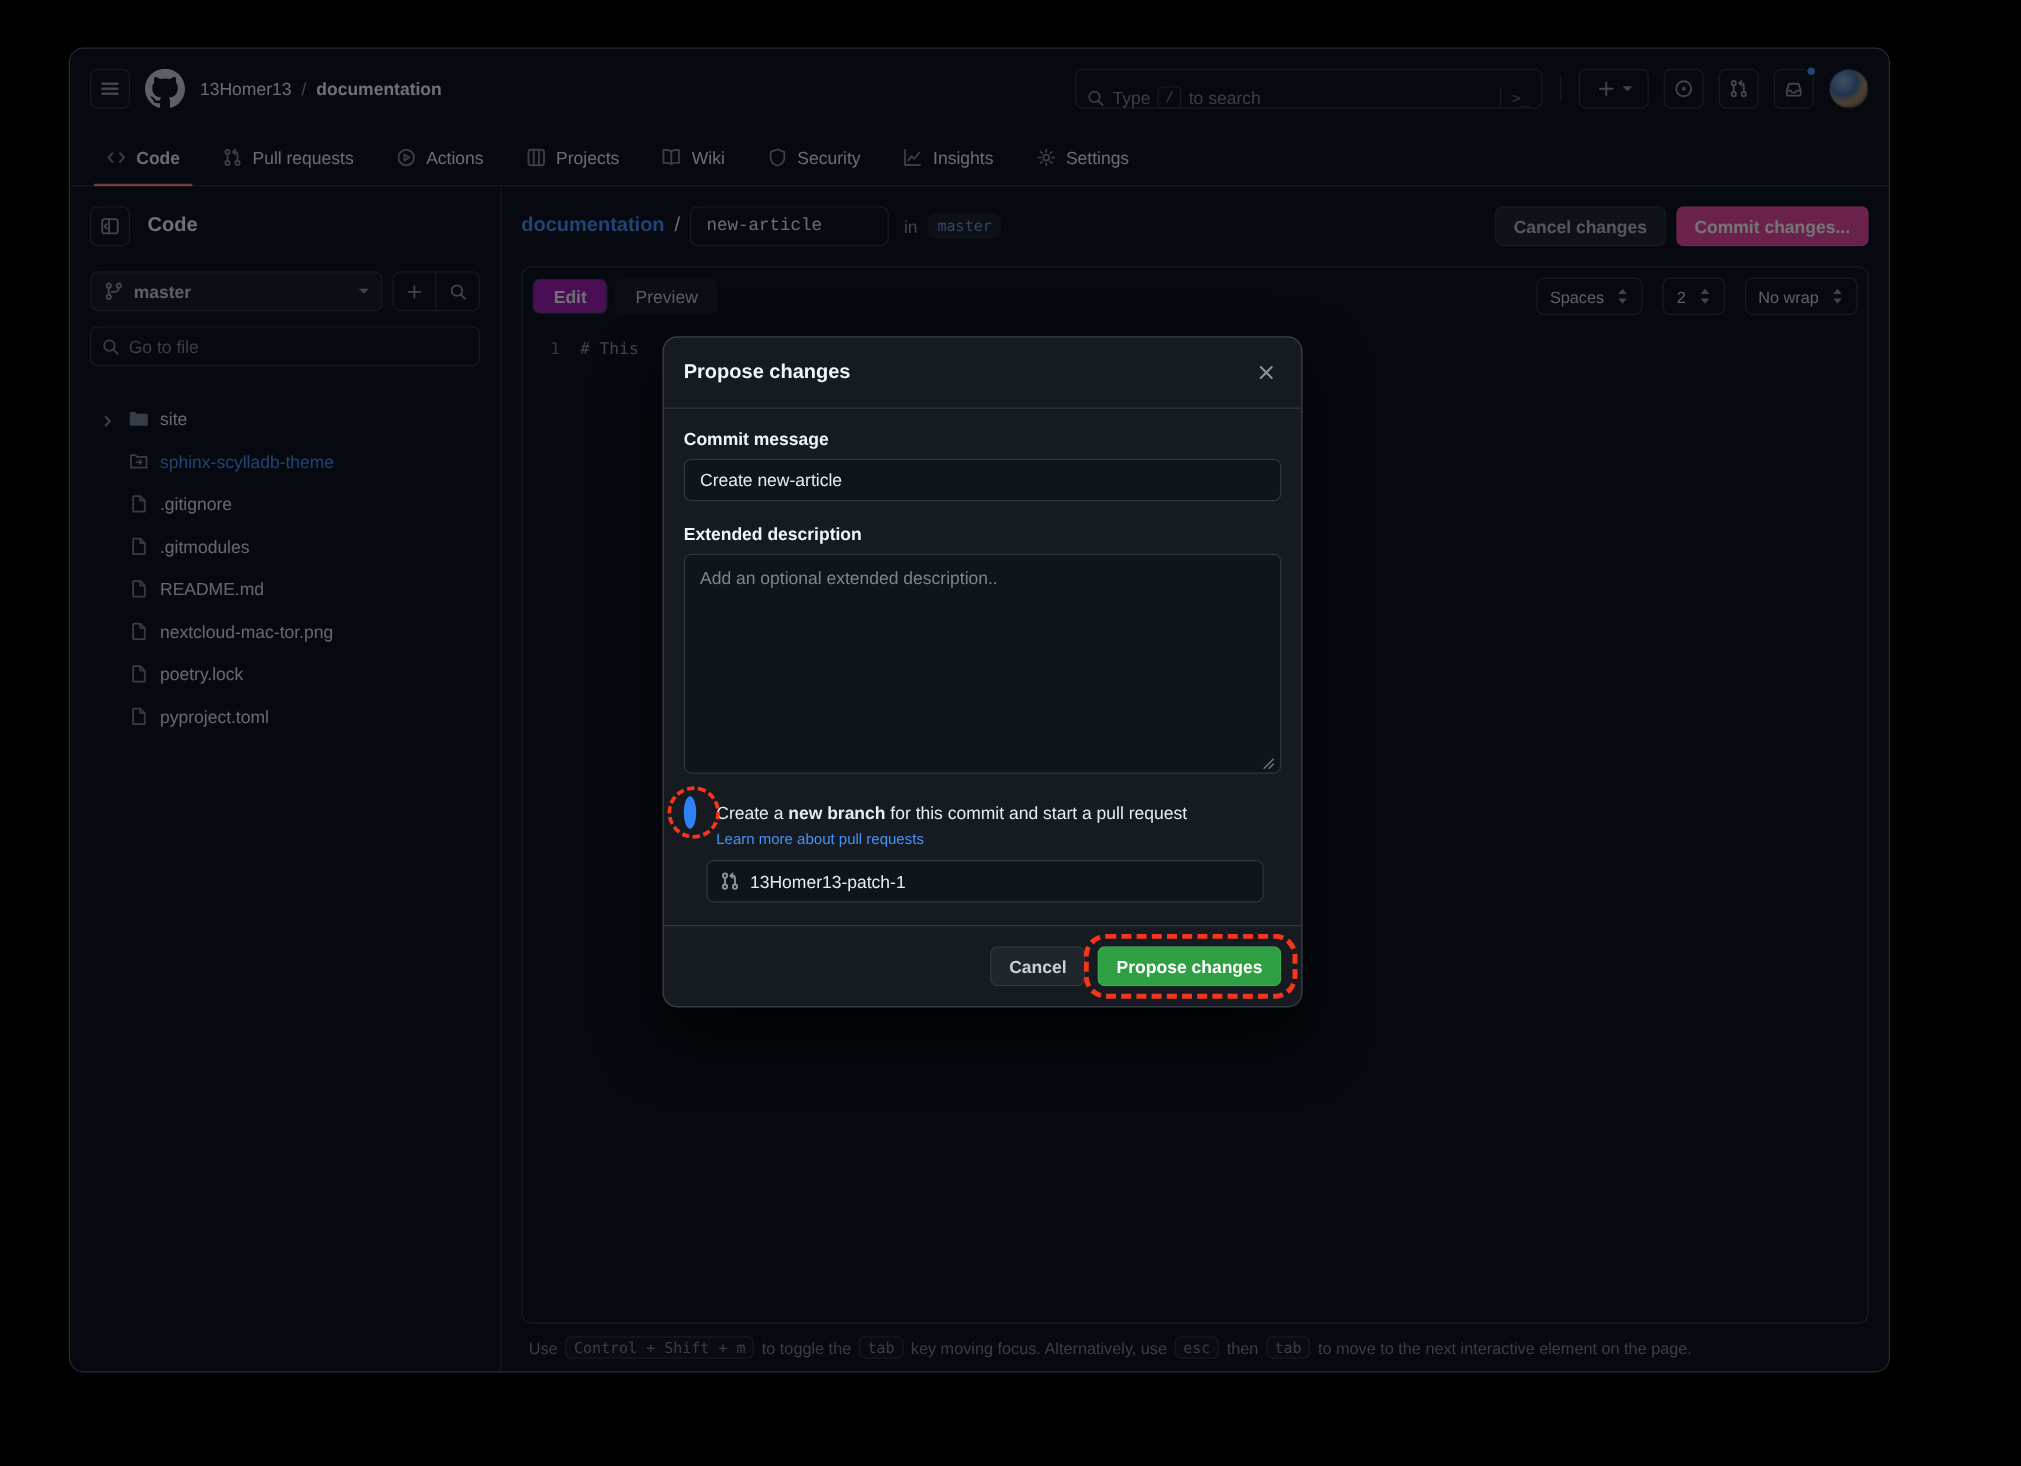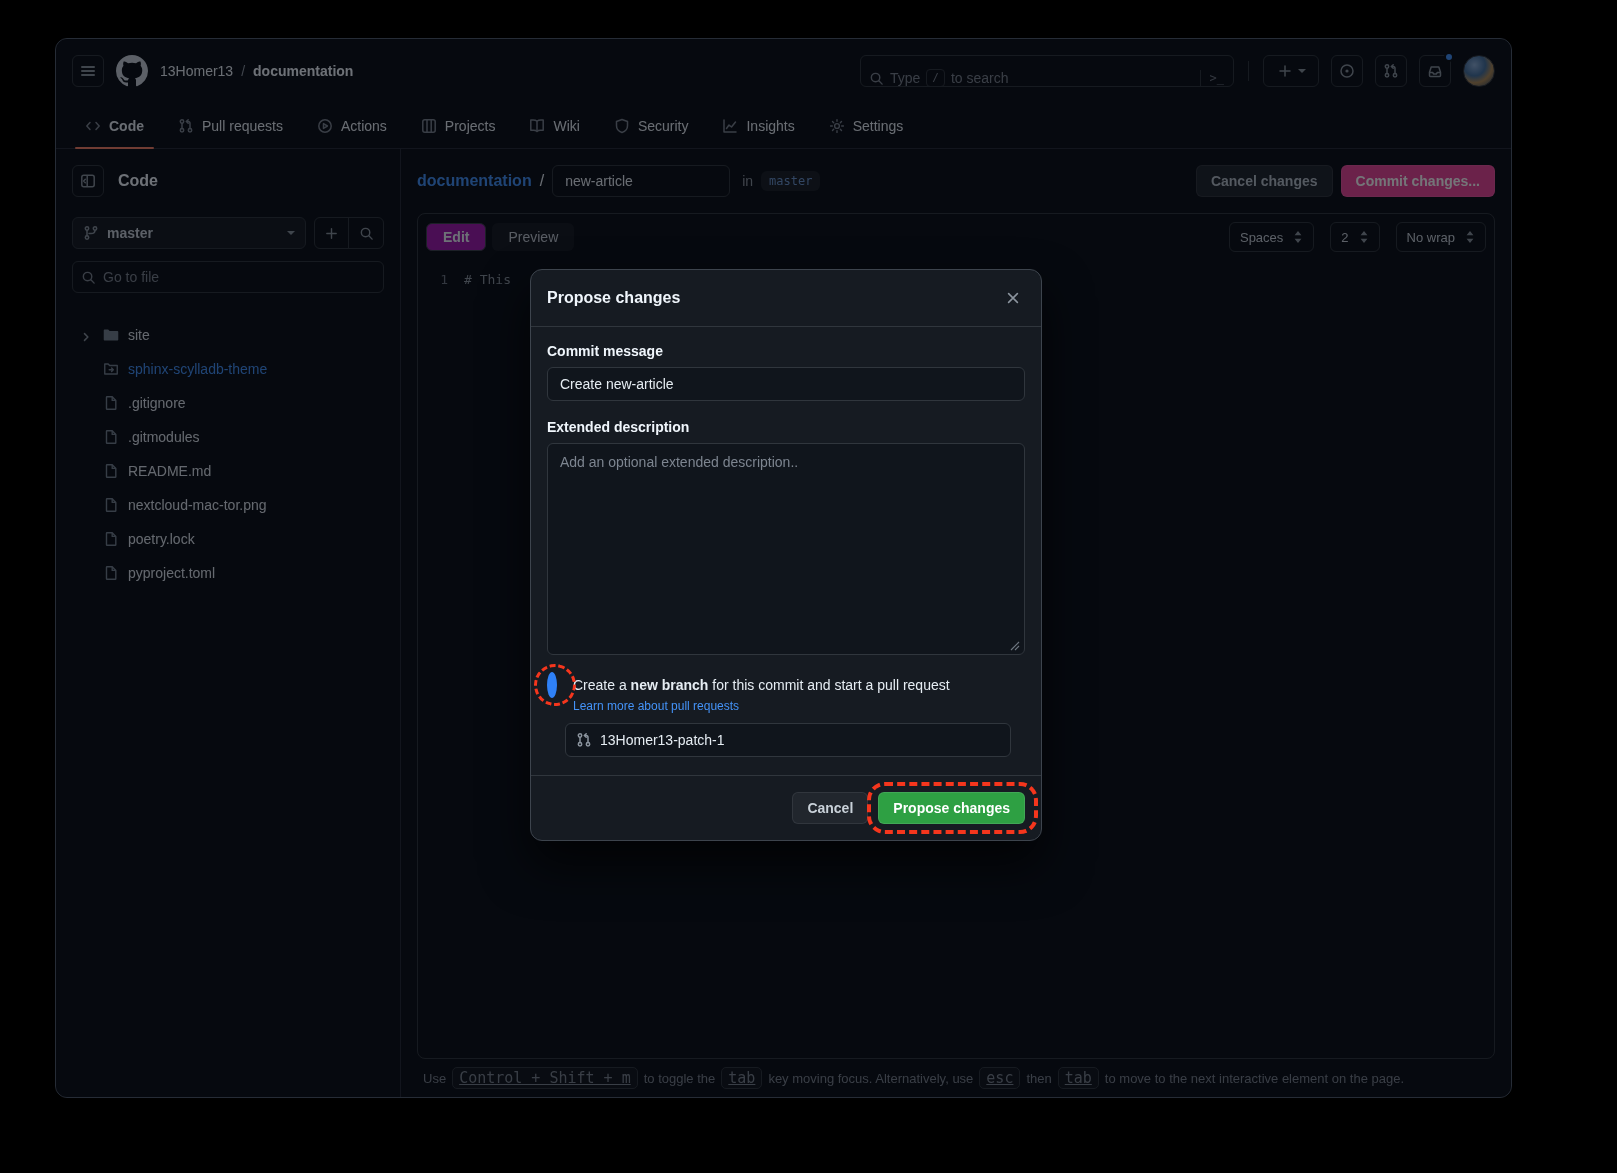--- a/index.html
+++ b/index.html
@@ -83,22 +83,22 @@
   .tree-row { display:flex; align-items:flex-end; height:34px; gap:9px; font-size:14px; color:#dce3ea; padding-left:6px; }
   .tree-row .chev { width:16px; flex:none; display:flex; align-items:center; justify-content:center; color:#8b949e; }
   .tree-row .ticon { width:16px; flex:none; display:flex; align-items:center; justify-content:center; }
   .tree-row.link-file span.lbl { color:#4493f8; }
 
   
   .file-header { display:flex; align-items:center; height:32px; flex:none; gap:8px; }
   .bc-repo { color:#4493f8; font-size:16px; font-weight:bold; }
   .bc-sep { color:#e6edf3; font-size:16px; }
   .filename-input {
-    width:178px; height:32px; background:transparent; border:1px solid #30363d; border-radius:6px;
-    color:#e6edf3; font-size:14px; padding:0 12px; font-family:Liberation Sans, sans-serif;
+    width:159px; height:32px; background:transparent; border:1px solid #30363d; border-radius:6px;
+    color:#e6edf3; font-size:14px; padding:0 12px; font-family:Liberation Mono, monospace;
   }
   .in-label { color:#8b949e; font-size:14px; margin-left:4px; }
   .branch-badge {
     font-family:"DejaVu Sans Mono", monospace; font-size:12px; color:#6e97d1;
     background:rgba(110,118,129,0.15); border-radius:6px; padding:3px 8px;
   }
   .fh-spacer { flex:1; }
   .btn { height:32px; border-radius:6px; display:flex; align-items:center; padding:0 14px; font-size:14px; font-weight:bold; border:1px solid rgba(240,246,252,0.08); }
   .btn-secondary { background:#21262d; color:#b7c0c9; }
   .btn-primary { background:#ec4899; color:#ffffff; }
@@ -111,43 +111,43 @@
   .tb-spacer { flex:1; }
   .select-chip { display:flex; align-items:center; gap:10px; border:1px solid #30363d; border-radius:6px; height:30px; padding:0 10px; font-size:13px; color:#c9d1d9; margin-left:12px; }
   .code-area { flex:1; font-family:"DejaVu Sans Mono", monospace; font-size:13px; padding-top:10px; }
   .code-line { display:flex; line-height:20px; }
   .code-line .lno { width:46px; text-align:right; padding-right:16px; color:#6e7681; flex:none; }
   .code-line .ltext { color:#8b949e; white-space:pre; }
 
   
   .a11y-hint { height:38px; display:flex; align-items:center; gap:6px; padding:0 6px; font-size:13px; color:#7d8590; flex:none; }
   .kbd {
-    font-family:"DejaVu Sans Mono", monospace; font-size:15px; color:#7d8590;
-    border:1px solid #30363d; border-radius:5px; padding:1px 6px; background:rgba(110,118,129,0.06);text-decoration:underline;
+    font-family:"DejaVu Sans Mono", monospace; font-size:12px; color:#7d8590;
+    border:1px solid #30363d; border-radius:5px; padding:1px 6px; background:rgba(110,118,129,0.06);
   }
 
   
   .overlay { position:absolute; inset:0; background:rgba(1,4,9,0.55); z-index:50; }
   .modal {
     position:absolute; left:474px; top:230px; width:512px; z-index:60;
     background:#161b22; border:1px solid #3d444d; border-radius:12px;
     box-shadow:0 24px 48px rgba(0,0,0,0.7);
   }
   .modal-header { display:flex; align-items:center; padding:16px; border-bottom:1px solid #30363d; }
   .modal-title { font-size:16px; font-weight:bold; color:#f0f6fc; flex:1; }
   .modal-close { color:#8b949e; width:24px; height:24px; display:flex; align-items:center; justify-content:center; border-radius:6px; }
   .modal-body { padding:16px; }
   .field-label { font-size:14px; font-weight:bold; color:#f0f6fc; margin-bottom:8px; }
   .text-input {
     width:100%; height:34px; background:#10151c; border:1px solid #30363d; border-radius:6px;
     color:#e6edf3; font-size:14px; padding:0 12px; font-family:"Liberation Sans", sans-serif;
   }
   .desc-wrap { position:relative; margin-bottom:18px; }
   .desc-area {
-    width:100%; height:212px; background:#10151c; border:1px solid #30363d; border-radius:6px;
+    width:100%; height:176px; background:#10151c; border:1px solid #30363d; border-radius:6px;
     color:#e6edf3; font-size:14px; padding:10px 12px; resize:none; font-family:"Liberation Sans", sans-serif;
   }
   .desc-area::placeholder, .text-input::placeholder, .goto-input::placeholder { color:#7d8590; opacity:1; }
   .grip { position:absolute; right:5px; bottom:8px; color:#6e7681; }
   .mb16 { margin-bottom:18px; }
   .radio-row { display:flex; align-items:center; gap:10px; font-size:14px; color:#e6edf3; }
   .radio-row + .radio-row { margin-top:13px; }
   .radio-outer { position:relative; width:16px; height:16px; flex:none; }
   .radio-off { width:16px; height:16px; border-radius:50%; border:1.5px solid #6e7681; background:transparent; }
   .radio-on { width:16px; height:16px; border-radius:50%; border:5px solid #2f81f7; background:#0d1117; }

